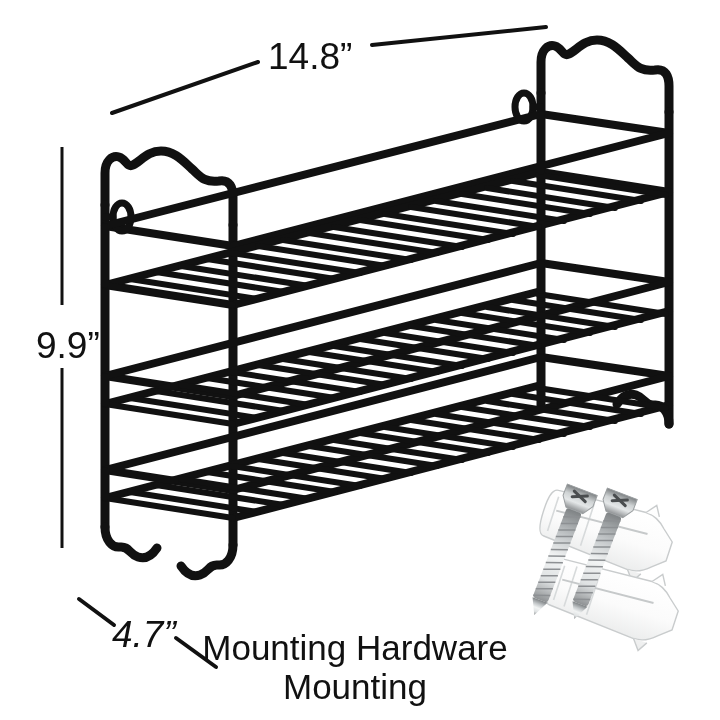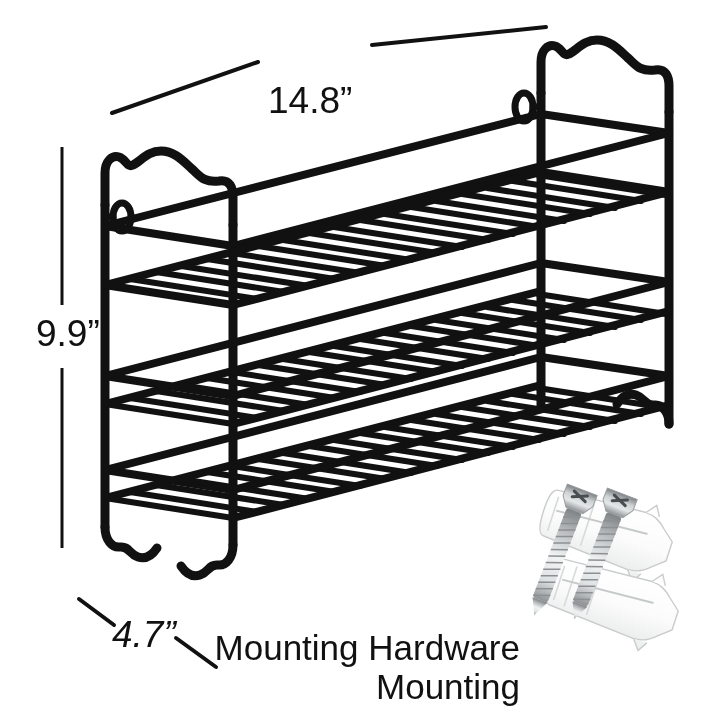--- a/index.html
+++ b/index.html
@@ -28,25 +28,24 @@
     font-family: "Liberation Sans", sans-serif;
     font-weight: 400;
     white-space: nowrap;
     line-height: 1;
     user-select: none;
   }
   #label-width {
     left: 268px;
     top: 38px;
     font-size: 37px;
-    margin-top: 44px;
   }
   #label-height {
     left: 36px;
-    top: 315px;
+    top: 327px;
     font-size: 37px;
   }
   #label-depth {
     left: 112px;
     top: 616px;
     font-size: 37px;
     font-style: italic;
   }
   #hardware-caption {
     position: absolute;
@@ -55,20 +54,21 @@
     width: 330px;
     text-align: right;
     color: #111111;
     font-family: "Liberation Sans", sans-serif;
     font-size: 35px;
     line-height: 1.12;
     user-select: none;
   }
   #hardware-caption .cap-line {
     display: block;
+    text-align: center;
   }
 </style>
 </head>
 <body>
 
 <div id="stage">
 
   <svg id="art" viewBox="0 0 720 720" xmlns="http://www.w3.org/2000/svg">
 
     <defs>

